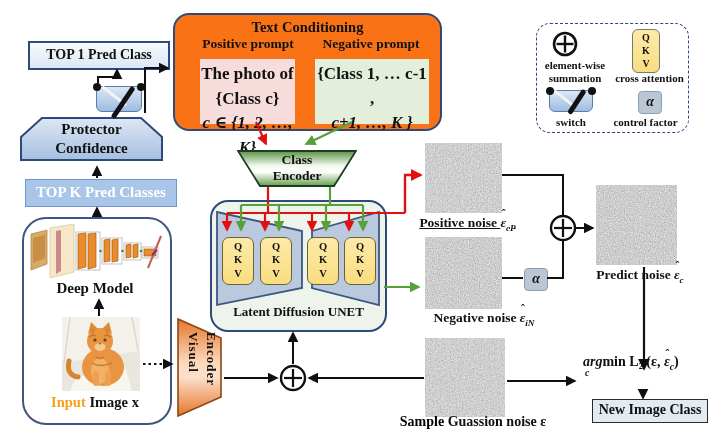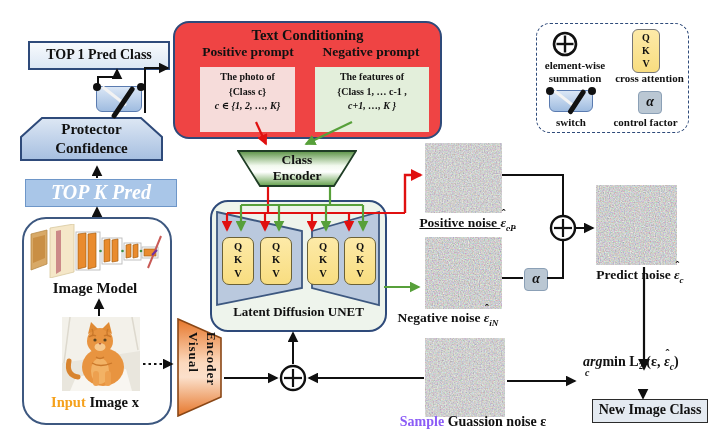--- a/index.html
+++ b/index.html
@@ -8,24 +8,24 @@
   .abs{position:absolute;}
   .bold{font-weight:bold;}
   .ctr{text-align:center;}
   svg{display:block;}
   .overlay{position:absolute;left:0;top:0;pointer-events:none;}
 
   
   .top1{left:28px;top:41px;width:138px;height:25px;border:2px solid #2e4a7a;
         background:linear-gradient(#f7fafd,#dce7f4);font-size:14px;line-height:23px;}
   .topk{left:25px;top:179px;width:150px;height:26px;border:1.6px solid #6e96c8;background:#a9c6e8;
-        color:#fff;font-size:20px;line-height:24px;font-style:italic;}
+        color:#fff;font-size:15px;line-height:24px;}
   .deepbox{left:22px;top:217px;width:146px;height:204px;border:2px solid #3d5880;border-radius:24px;background:#fff;}
-  .tcbox{left:173px;top:13px;width:265px;height:114px;border:2px solid #2e4a7a;border-radius:16px;background:#ef4444;margin-top:8px;}
-  .prompt{position:absolute;top:44px;height:62px;font-size:10px;line-height:1.45;padding-top:3px;}
+  .tcbox{left:173px;top:13px;width:265px;height:114px;border:2px solid #2e4a7a;border-radius:16px;background:#f97316;}
+  .prompt{position:absolute;top:44px;height:62px;font-size:17px;line-height:1.45;padding-top:3px;}
   .unetbox{left:210px;top:200px;width:173px;height:128px;border:2px solid #2e4a7a;border-radius:18px;background:#eef4ec;}
   .qkv{position:absolute;top:35px;width:30px;height:44px;border:1.5px solid #6b6136;border-radius:7px;
        background:linear-gradient(#fdeaa8,#f8dd80);font-size:10.5px;font-weight:bold;line-height:1.28;padding-top:2px;}
   .legend{left:536px;top:23px;width:151px;height:108px;border:1.7px dashed #2e4a7a;border-radius:14px;background:#fff;}
   .leg-txt{position:absolute;font-size:11px;font-weight:bold;text-align:center;line-height:1.15;}
   .alphabox{width:22px;height:21px;background:#bac7d3;border:1.2px solid #8ba0b6;border-radius:4px;
             font-size:14px;font-style:italic;font-weight:bold;text-align:center;line-height:19px;}
   .newpred{left:592px;top:399px;width:114px;height:22px;border:1.8px solid #2b2b2b;background:#e4eaf1;
            font-size:14px;line-height:20px;}
   .nlabel{font-size:13.5px;font-weight:bold;text-align:center;}
@@ -89,21 +89,21 @@
     <polygon points="105,21 110,20 110,33 105,34" fill="#e98b2e" stroke="#a85f10" stroke-width="0.7"></polygon>
     <rect x="114" y="23" width="16" height="11" fill="none" stroke="#bbb" stroke-width="0.9"></rect>
     <rect x="116" y="25" width="12" height="7" fill="#e98b2e" stroke="#a85f10" stroke-width="0.7"></rect>
     <circle cx="72.5" cy="27" r="1.3" fill="#3f8f3f"></circle>
       <circle cx="94.5" cy="27" r="1.3" fill="#3f8f3f"></circle>
     <circle cx="113" cy="27" r="1.3" fill="#3f8f3f"></circle>
     <line x1="120" y1="44" x2="133" y2="12" stroke="#c85a56" stroke-width="2"></line>
     <line x1="124" y1="31" x2="129" y2="26" stroke="#7030a0" stroke-width="2"></line>
   </svg>
 
-  <div class="abs ctr bold" style="left:22px;top:280px;width:146px;font-size:15px;">Image Model</div>
+  <div class="abs ctr bold" style="left:22px;top:280px;width:146px;font-size:15px;">Deep Model</div>
 
   <svg class="abs" style="left:62px;top:317px;" width="78" height="74" viewBox="0 0 78 74">
     <rect x="0" y="0" width="78" height="74" fill="#f3f1ea"></rect>
     <polygon points="0,46 78,34 78,74 0,74" fill="#e9e6dd"></polygon>
     <line x1="8" y1="0" x2="2" y2="46" stroke="#ddd9ce" stroke-width="1.5"></line>
     <line x1="70" y1="0" x2="76" y2="33" stroke="#ddd9ce" stroke-width="1.5"></line>
     <polygon points="14,60 64,52 70,74 8,74" fill="#f8f6f1"></polygon>
     <path d="M16,60 q-12,-2 -9,-16" stroke="#d8842f" stroke-width="5" fill="none" stroke-linecap="round"></path>
     <ellipse cx="41" cy="50" rx="21" ry="19" fill="#e89440"></ellipse>
     <ellipse cx="38" cy="54" rx="9" ry="13" fill="#f2b265"></ellipse>
@@ -146,21 +146,20 @@
   <div class="abs tcbox">
     <div class="ctr bold" style="font-size:14.5px;margin-top:4px;">Text Conditioning</div>
     <div class="abs ctr bold" style="left:14px;top:21px;width:118px;font-size:13.5px;">Positive prompt</div>
     <div class="abs ctr bold" style="left:136px;top:21px;width:120px;font-size:13.5px;">Negative prompt</div>
     <div class="prompt ctr bold" style="left:25px;width:95px;background:#f6dcda;">
       <div>The photo of</div>
       <div>{Class c}</div>
       <div style="font-style:italic;">c ∈  {1, 2, …, K}</div>
     </div>
     <div class="prompt ctr bold" style="left:140px;width:114px;background:#e3efdb;">
-      <div>The features of</div>
       <div>{Class 1, … c-1 ,</div>
       <div style="font-style:italic;">c+1, …, K }</div>
     </div>
   </div>
 
   <div class="abs" style="left:237px;top:150px;width:120px;height:37px;">
     <svg width="120" height="37" viewBox="0 0 120 37">
       <defs>
         <linearGradient id="teg" x1="0" y1="0" x2="0" y2="1">
           <stop offset="0" stop-color="#5a9244"></stop>
@@ -318,30 +317,30 @@
       <circle cx="293" cy="378" r="12" fill="#fff" stroke="#101010" stroke-width="2.4"></circle>
       <line x1="293" y1="369" x2="293" y2="387" stroke="#101010" stroke-width="2.2"></line>
       <line x1="284" y1="378" x2="302" y2="378" stroke="#101010" stroke-width="2.2"></line>
     </g>
   </svg>
 
   <div class="abs nlabel" style="left:405px;top:215px;width:125px;text-decoration:underline;">
     <span>Positive noise</span>
     <span class="sym"><span class="hat">ˆ</span><span>ε</span></span><sub>cP</sub>
   </div>
-  <div class="abs nlabel" style="left:382px;top:310px;width:132px;">
+  <div class="abs nlabel" style="left:418px;top:310px;width:132px;">
     <span>Negative noise</span>
     <span class="sym"><span class="hat">ˆ</span><span>ε</span></span><sub>iN</sub>
   </div>
   <div class="abs nlabel" style="left:580px;top:267px;width:120px;">
     <span>Predict noise</span>
     <span class="sym"><span class="hat">ˆ</span><span>ε</span></span><sub>c</sub>
   </div>
   <div class="abs nlabel" style="left:378px;top:414px;width:190px;font-size:14px;">
-    <span style="color:#8b5cf6;">Sample</span>
+    <span style="color:#000000;">Sample</span>
     <span>Guassion noise ε</span>
   </div>
 
   <div class="abs argline" style="left:583px;top:354px;">
     <span class="argwrap"><i>arg</i><span>min</span><span class="argsub">c</span></span>
     <span>L₂</span><span> (ε, </span><span class="sym"><span class="hat">ˆ</span><span>ε</span></span><sub>c</sub><span>)</span>
   </div>
 
   <div class="abs newpred ctr bold">New Image Class</div>
 

